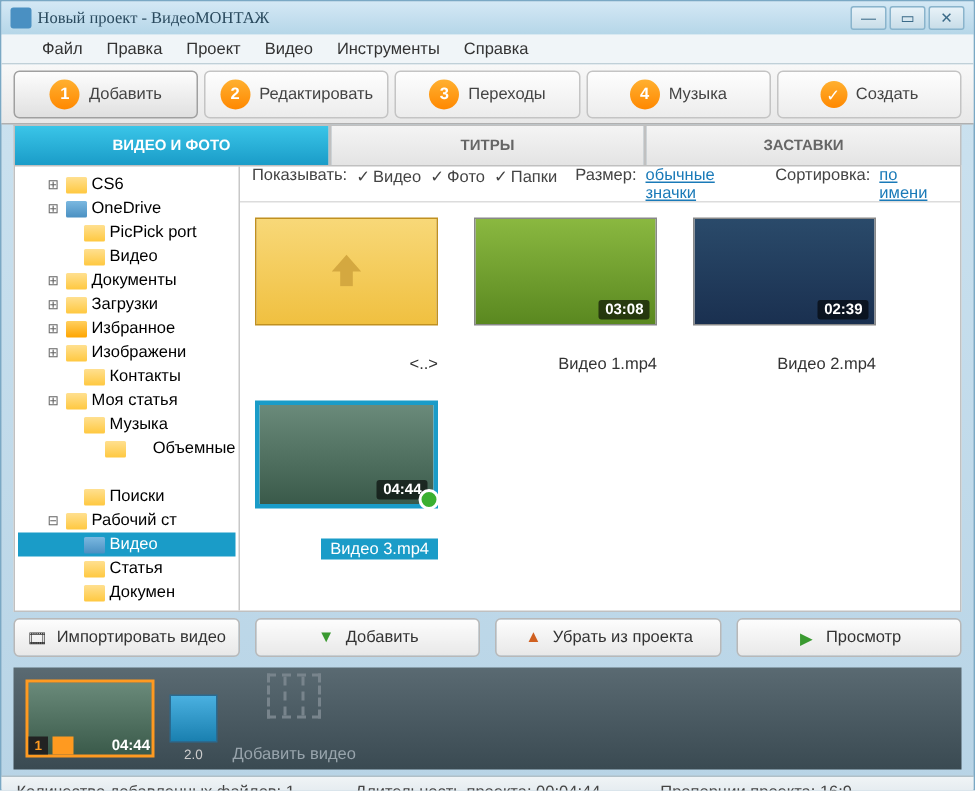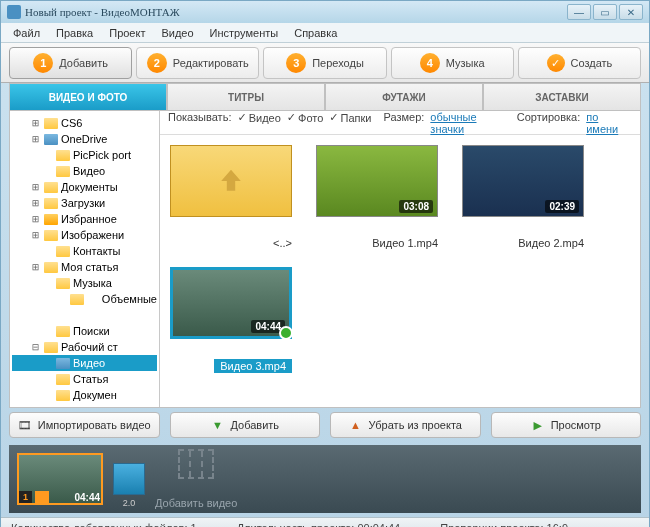--- a/index.html
+++ b/index.html
@@ -3,21 +3,21 @@
 <meta charset="utf-8">
 <style>
 * { margin: 0; padding: 0; box-sizing: border-box; font-family: Tahoma, Arial, sans-serif; font-size: 11px; }
 body { background: #d9e4ec; width: 650px; height: 527px; overflow: hidden; }
 .window { width: 100%; height: 100%; background: linear-gradient(#cde3f0, #b8d4e6); border: 1px solid #7aa8c4; }
 .titlebar { height: 22px; background: linear-gradient(#d4e8f5, #b5d6e8); display: flex; align-items: center; padding: 0 6px; color: #2a4a5e; }
 .title-icon { width: 14px; height: 14px; background: #4a90c2; border-radius: 2px; margin-right: 4px; }
 .title-text { flex: 1; font-size: 11px; font-family: Liberation Serif, serif; }
 .win-controls { display: flex; gap: 2px; }
 .win-btn { width: 24px; height: 16px; background: linear-gradient(#e8f2f8,#c8dde8); border: 1px solid #8ab4cc; border-radius: 2px; display: flex; align-items: center; justify-content: center; color: #3a6a88; font-size: 10px; cursor: pointer; }
-.menubar { height: 20px; background: #f0f5f8; display: flex; align-items: center; padding: 0 4px; border-bottom: 1px solid #c0d0d8; }
+.menubar { height: 20px; background: #f0f5f8; display: flex; align-items: center; padding: 0 19px; border-bottom: 1px solid #c0d0d8; }
 .menu-item { padding: 3px 8px; color: #333; cursor: pointer; }
 .steps { height: 40px; background: linear-gradient(#f8f8f8,#e8e8e8); display: flex; border-bottom: 1px solid #b0b0b0; padding: 4px 8px; gap: 4px; }
 .step { flex: 1; height: 32px; background: linear-gradient(#fefefe,#ececec); border: 1px solid #c4c4c4; border-radius: 4px; display: flex; align-items: center; justify-content: center; gap: 6px; cursor: pointer; color: #444; }
 .step.active { background: linear-gradient(#fdfdfd,#e0e0e0); border-color: #a0a0a0; }
 .step-num { width: 20px; height: 20px; border-radius: 10px; display: flex; align-items: center; justify-content: center; color: #fff; font-weight: bold; font-size: 11px; }
 .step-num.orange { background: linear-gradient(#ffb030,#ff8800); }
 .step-check { width: 18px; height: 18px; border-radius: 9px; background: linear-gradient(#ffb030,#ff8800); display: flex; align-items: center; justify-content: center; color: #fff; font-size: 11px; }
 .content-area { height: 356px; display: flex; flex-direction: column; padding: 0 8px; }
 .tabs { height: 28px; display: flex; }
 .tab { flex: 1; display: flex; align-items: center; justify-content: center; background: linear-gradient(#f4f4f4,#e4e4e4); border: 1px solid #c0c0c0; border-bottom: none; color: #666; font-weight: bold; font-size: 10px; cursor: pointer; }
@@ -109,21 +109,20 @@
       <div class="step">
         <span class="step-check">✓</span>
         <span>Создать</span>
       </div>
     </div>
 
   <div class="content-area">
     <div class="tabs" id="tabs">
         <div class="tab active">ВИДЕО И ФОТО</div>
         <div class="tab">ТИТРЫ</div>
-        <div class="tab">ФУТАЖИ</div>
         <div class="tab">ЗАСТАВКИ</div>
       </div>
     <div class="panel">
       <div class="tree-panel">
         <div class="tree" id="tree">
             <div class="tree-item" style="padding-left: 18px;">
               <span class="exp">⊞</span>
               <span class="folder-icon"></span>
               <span>CS6</span>
             </div>

